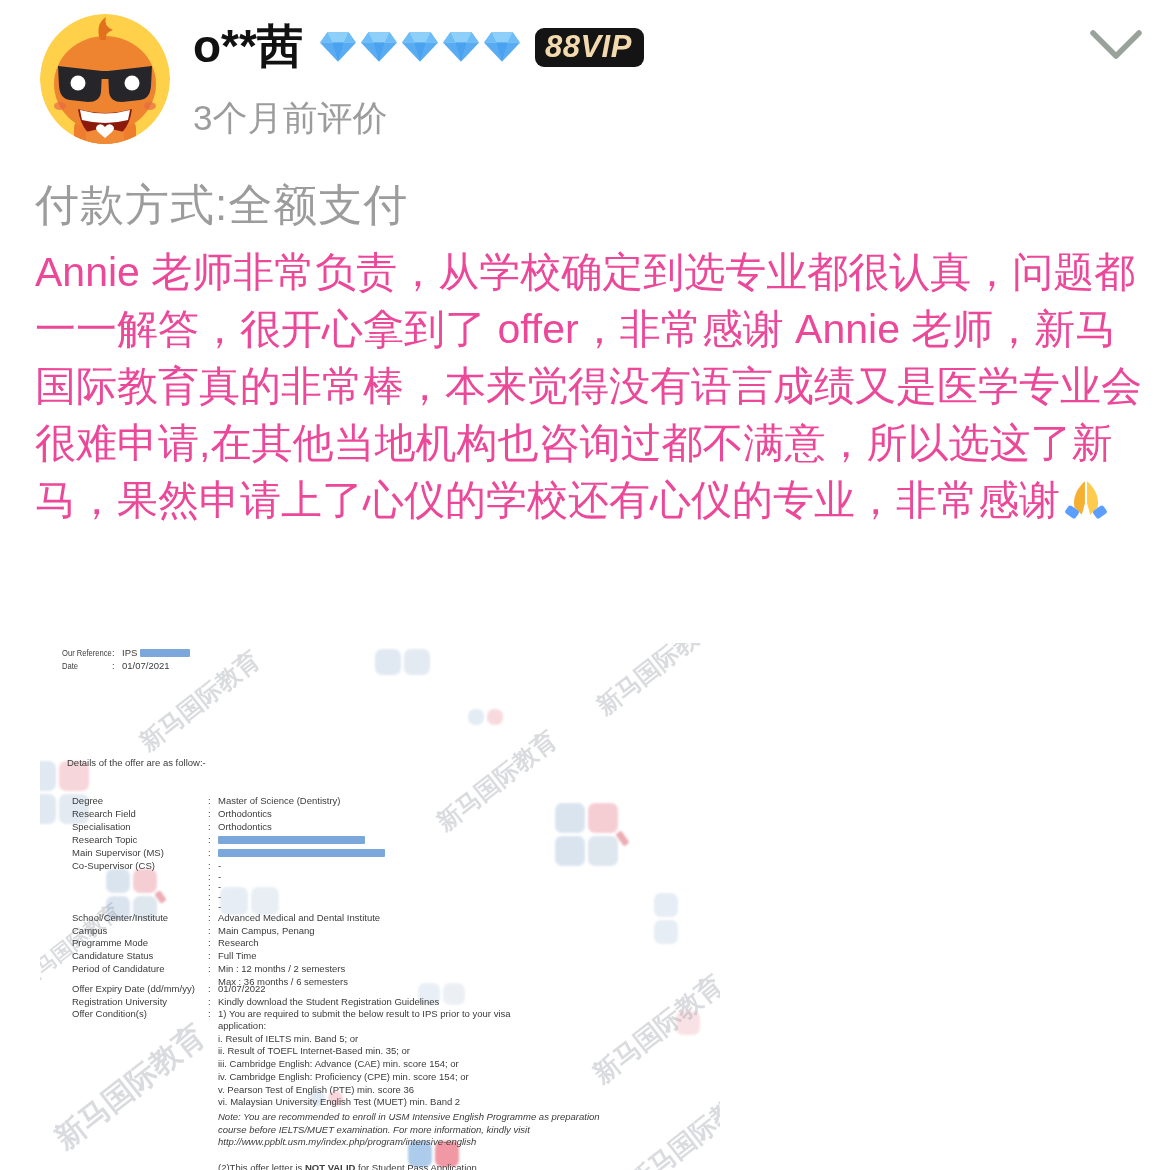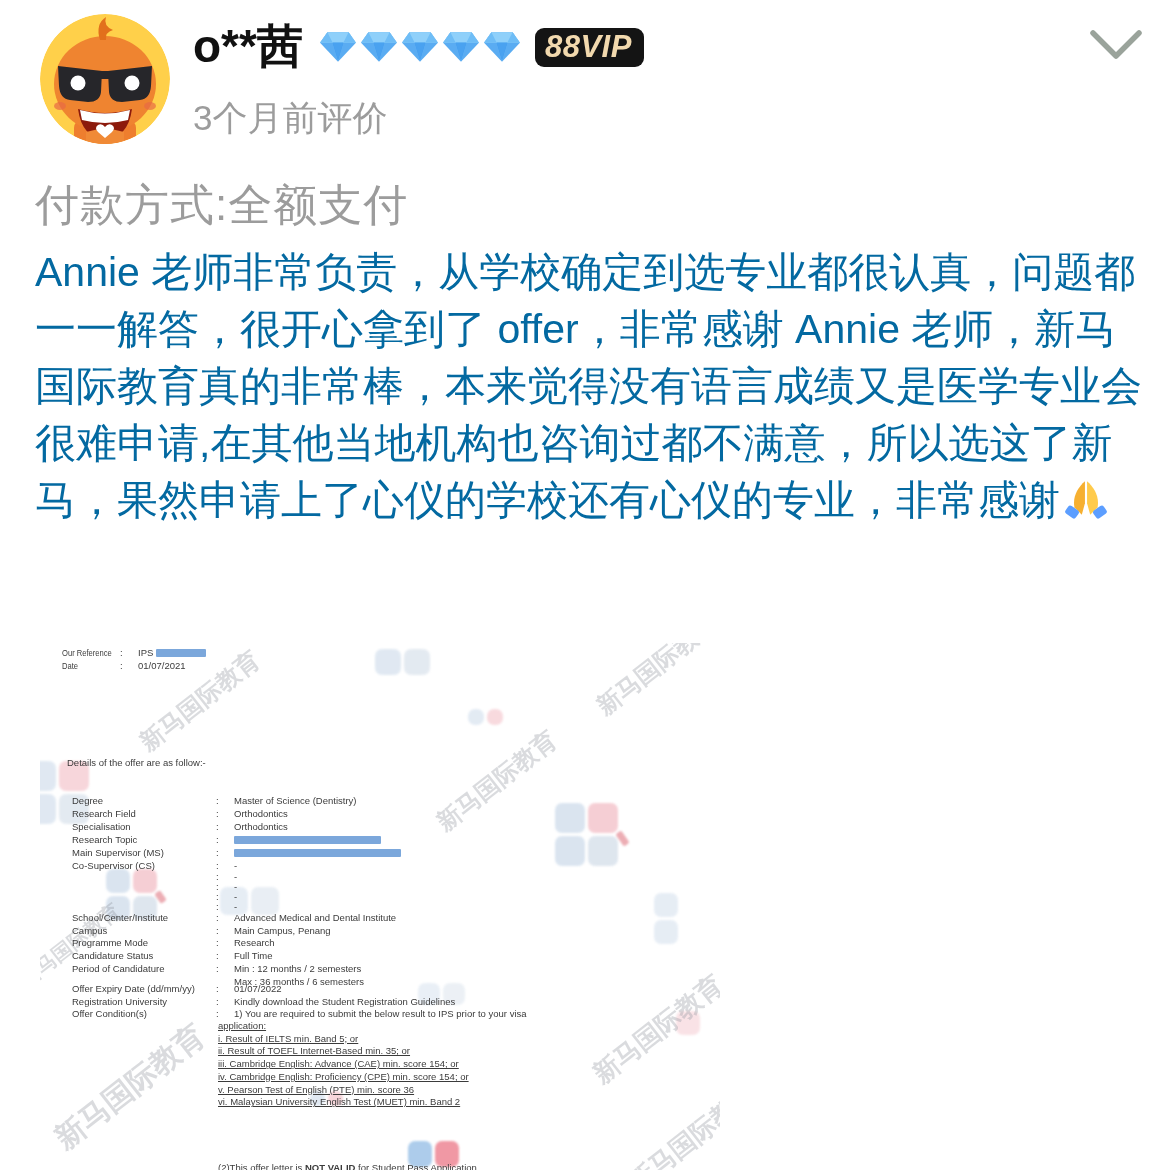--- a/index.html
+++ b/index.html
@@ -18,43 +18,43 @@
     margin-left:14px;background:#141414;color:#F2D9AE;
     font-size:31px;font-weight:700;font-style:italic;
     padding:3px 12px 5px 10px;border-radius:9px;line-height:1;letter-spacing:0.5px;
   }
   .review-time{position:absolute;left:193px;top:95px;font-size:35px;color:#9C9C9C;}
   .chevron{position:absolute;left:1088px;top:26px;width:56px;height:38px;}
   
   .payment{position:absolute;left:35px;top:176px;font-size:44px;color:#9C9C9C;letter-spacing:1px;}
   .review-text{
     position:absolute;left:35px;top:244px;width:1108px;
-    font-size:41px;line-height:57px;color:#0369a1;
+    font-size:41px;line-height:57px;color:#ec4899;
     word-break:break-word;
   }
   .hands-emoji{display:inline-block;vertical-align:-6px;margin-left:4px;}
   
   .doc{
     position:absolute;left:40px;top:643px;width:680px;height:527px;
     background:#fff;overflow:hidden;
     font-size:9.5px;color:#3b3b3b;line-height:12.6px;
     filter:blur(0.35px);
   }
   .doc .abs{position:absolute;}
-  .row{display:flex;align-items:flex-end;gap:8px;}
+  .row{display:flex;align-items:flex-end;}
   .lbl{width:136px;flex-shrink:0;white-space:nowrap;}
   .colsep{width:10px;flex-shrink:0;}
   .val{white-space:nowrap;}
   .b1 .lbl{width:50px;transform:scaleX(0.8);transform-origin:0 50%;}
   .dashrow{line-height:10px;}
   .doc-title{font-weight:700;font-size:9.6px;color:#222;white-space:nowrap;letter-spacing:-0.05px;}
   .intro div{white-space:nowrap;line-height:12.4px;}
   .bar{display:inline-block;height:8px;background:#7BA7DB;border-radius:1px;vertical-align:-1px;}
   .note{font-style:italic;width:412px;line-height:12.6px;white-space:normal;}
-  .conds div{white-space:nowrap;line-height:12.7px;text-decoration:underline;}
+  .conds div{white-space:nowrap;line-height:12.7px;}
   
   .wm{
     position:absolute;transform:rotate(-38deg);color:#8d939c;opacity:0.32;
     font-weight:700;text-align:center;pointer-events:none;white-space:nowrap;
   }
   
   .lg{position:absolute;display:grid;grid-template-columns:auto auto;gap:3px;filter:blur(1.3px);}
   .lg i{display:block;width:26px;height:26px;border-radius:7px;background:#C2D3E6;}
   .lg .pk{background:#F0AEB8;}
   .lg .gr{background:#C9D6E4;}
@@ -333,18 +333,19 @@
   <div class="abs conds" style="left:178px;top:377px">
     <div>application:</div>
     <div>i. Result of IELTS min. Band 5; or</div>
     <div>ii. Result of TOEFL Internet-Based min. 35; or</div>
     <div>iii. Cambridge English: Advance (CAE) min. score 154; or</div>
     <div>iv. Cambridge English: Proficiency (CPE) min. score 154; or</div>
     <div>v. Pearson Test of English (PTE) min. score 36</div>
     <div>vi. Malaysian University English Test (MUET) min. Band 2</div>
   </div>
 
+  <div class="abs note" style="left:178px;top:468px">Note: You are recommended to enroll in USM Intensive English Programme as preparation course before IELTS/MUET examination. For more information, kindly visit http://www.ppblt.usm.my/index.php/program/intensive-english</div>
 
   <div class="abs" style="left:178px;top:519px;white-space:nowrap">
     <span>(2)This offer letter is </span><span style="font-weight:700">NOT VALID</span><span> for Student Pass Application</span>
   </div>
 
 </div>
 
 </body></html>

